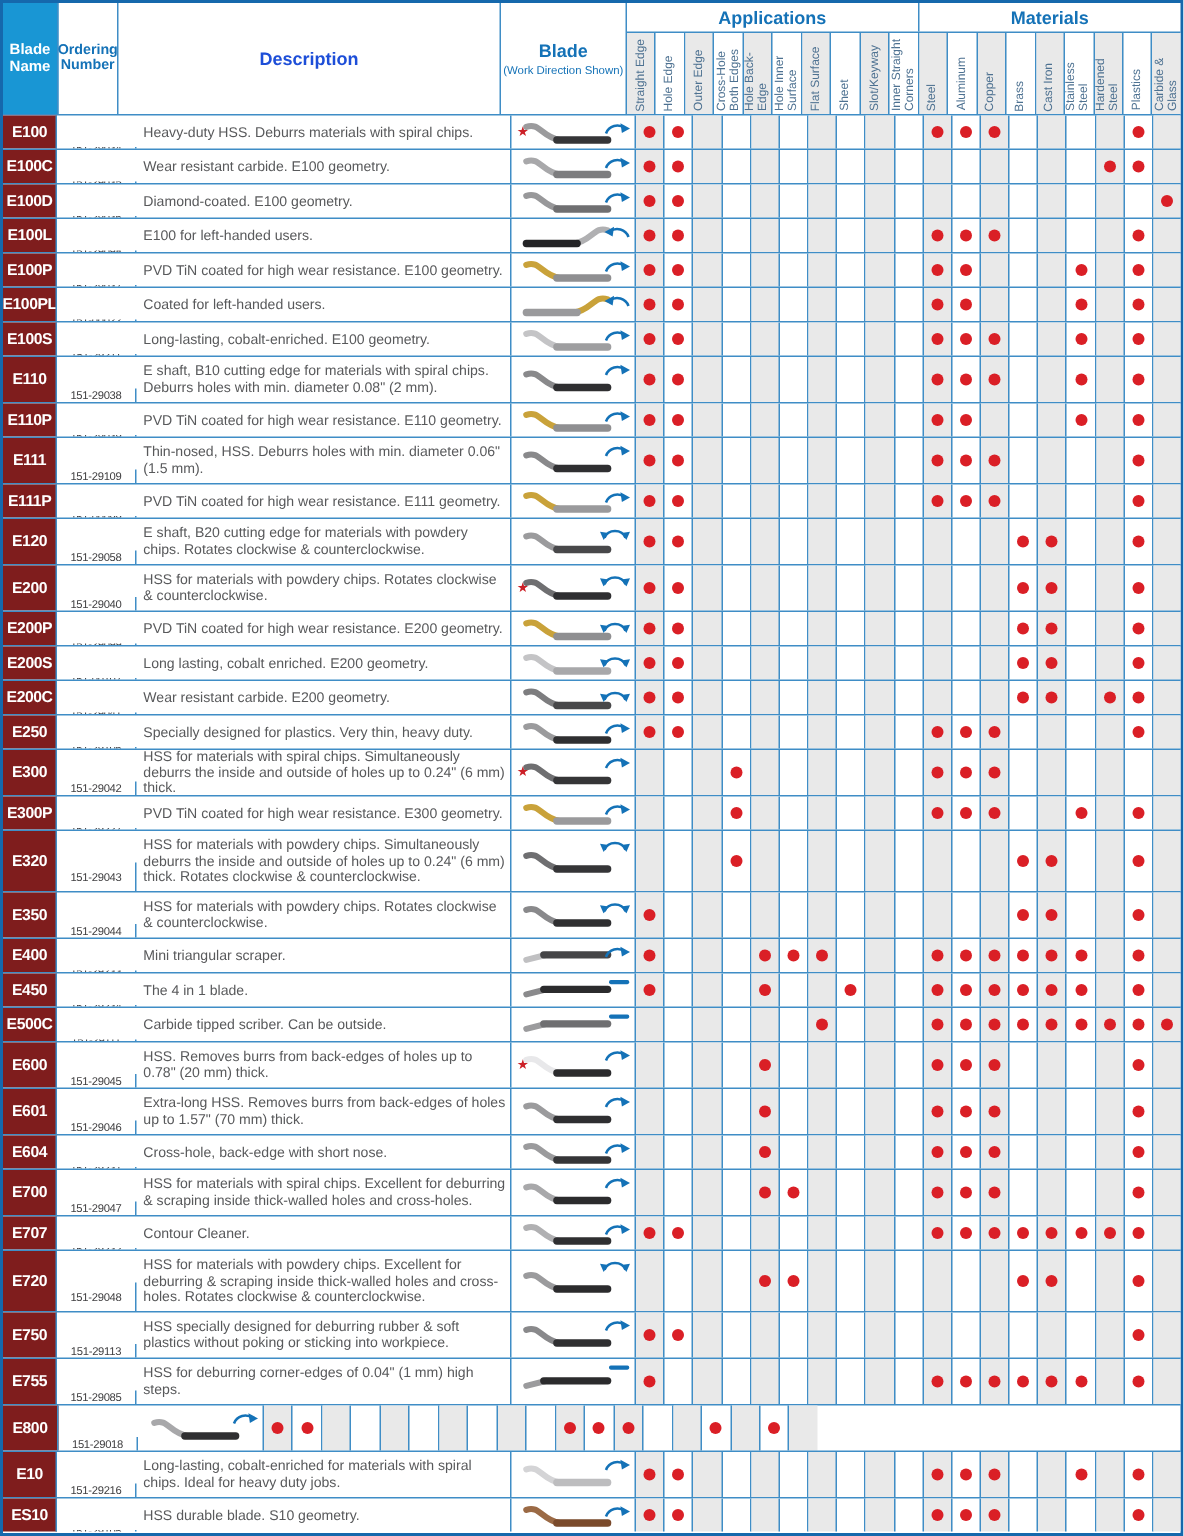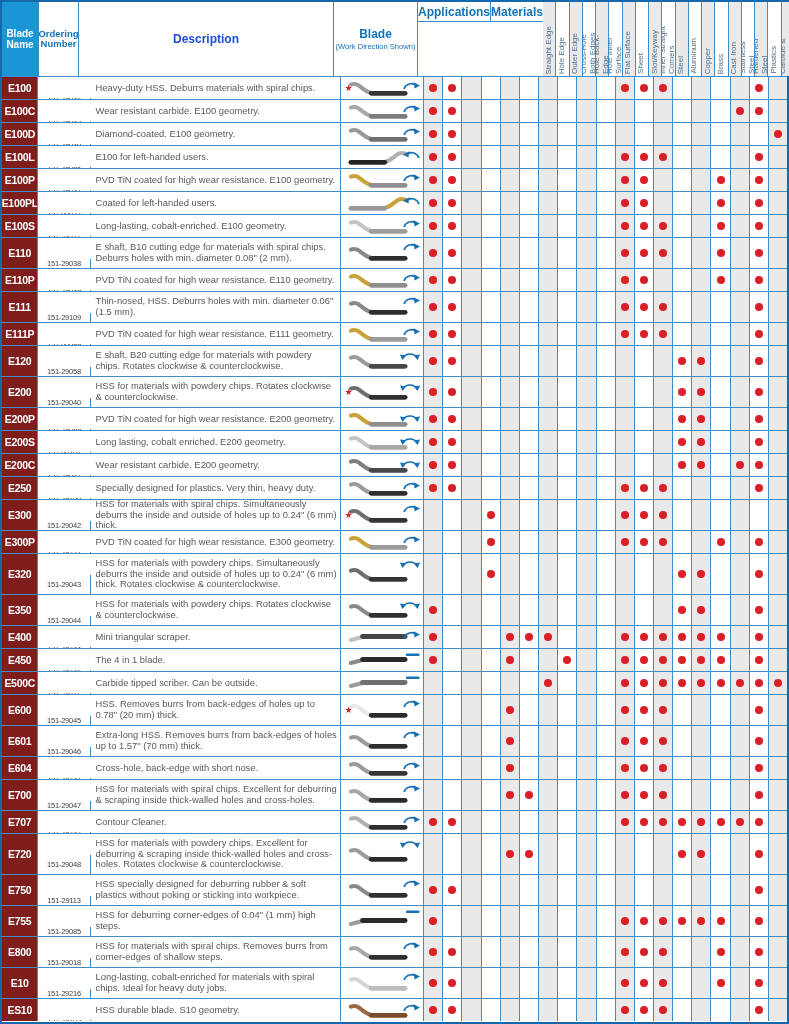--- a/index.html
+++ b/index.html
@@ -8,21 +8,21 @@
     display:flex;flex-direction:column;}
   
   .thead{display:flex;height:74px;flex:0 0 74px;box-sizing:border-box;}
   .hcell{box-sizing:border-box;border-right:1px solid #3f8dc6;display:flex;align-items:center;justify-content:center;text-align:center;}
   .h-name{width:37px;background:#1996d4;color:#fff;font-weight:bold;font-size:10px;line-height:1.1;}
   .h-ord{width:40px;color:#1472b7;font-weight:bold;font-size:9.5px;line-height:1.1;}
   .h-desc{width:255px;color:#1d4ed8;font-weight:bold;font-size:12px;}
   .h-blade{width:84px;flex-direction:column;color:#1472b7;}
   .h-blade .bt{font-weight:bold;font-size:12px;}
   .h-blade .bs{font-size:7.6px;margin-top:1px;}
-  .h-right{width:369px;display:flex;flex-direction:row;}
+  .h-right{width:369px;display:flex;flex-direction:column;}
   .groups{height:20px;flex:0 0 20px;display:flex;box-sizing:border-box;border-bottom:1px solid #3f8dc6;}
   .group{box-sizing:border-box;display:flex;align-items:center;justify-content:center;
     color:#1472b7;font-weight:bold;font-size:12px;border-right:1px solid #3f8dc6;}
   .g-app{flex:10 0 0;}
   .g-mat{flex:9 0 0;border-right:none;}
   .collabels{flex:1;display:flex;}
   .vcell{flex:1 0 0;box-sizing:border-box;border-right:1px solid #3f8dc6;display:flex;
     align-items:flex-end;justify-content:center;padding-bottom:2px;overflow:hidden;}
   .vcell:last-child{border-right:none;}
   .vlabel{writing-mode:vertical-rl;transform:rotate(180deg);font-size:8px;line-height:1.12;
@@ -1668,21 +1668,20 @@
           <div class="dcell shade"></div>
           <div class="dcell">
             <span class="dot"></span>
           </div>
           <div class="dcell shade"></div>
         </div>
       </div>
       <div class="row r2">
         <div class="cell c-name">E800</div>
         <div class="cell c-ord">151-29018</div>
-        <div class="cell c-desc">HSS for materials with spiral chips. Removes burrs from corner-edges of shallow steps.</div>
         <div class="cell c-blade">
           <svg class="blade-svg" width="62" height="20" viewBox="0 0 64 20">
     <path d="M4,6.5 C13,3 15,14 27,15.5" fill="none" stroke="#a8a8aa" stroke-width="4.2" stroke-linecap="round"></path>
     <path d="M25,15.5 L60,15.5" fill="none" stroke="#2f2f31" stroke-width="5" stroke-linecap="round"></path>
           </svg>
           <svg class="arrow " width="19" height="12" viewBox="0 0 19 12">
             <path d="M2,11 A8,8 0 0 1 14.5,7.5" fill="none" stroke="#1472b7" stroke-width="1.7"></path>
             <path d="M11.6,4.2 L18,7.6 L12.6,10.6 Z" fill="#1472b7"></path>
           </svg>
         </div>

